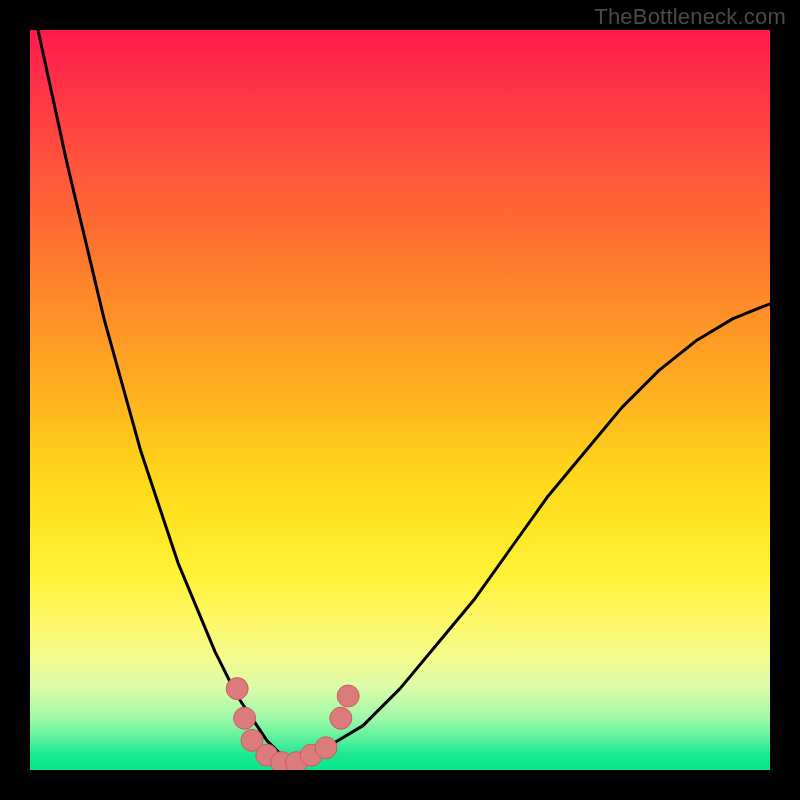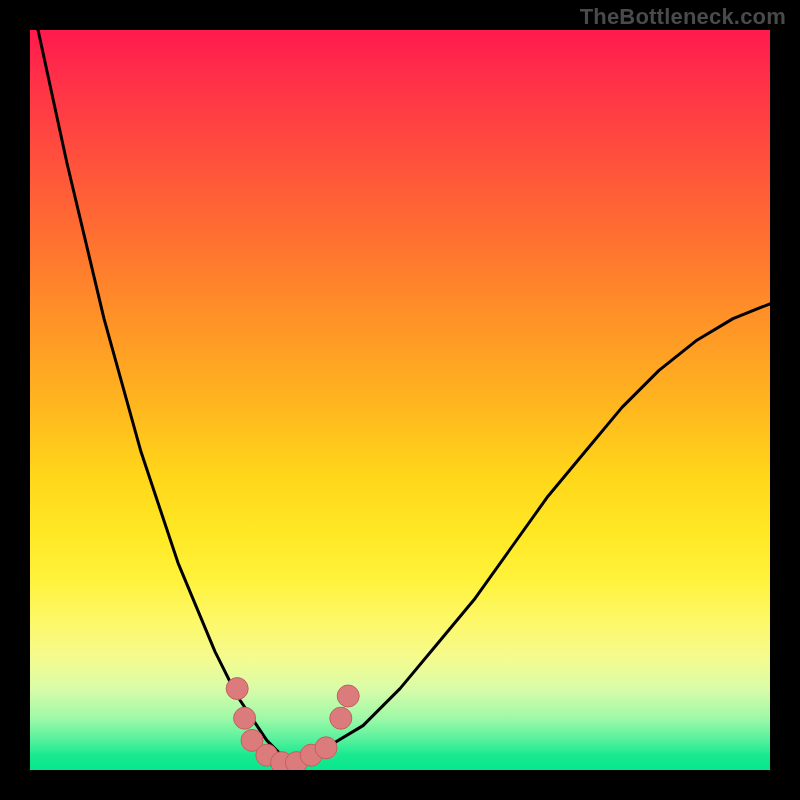--- a/index.html
+++ b/index.html
@@ -16,21 +16,21 @@
     width: 800px;
     height: 800px;
     background: #000;
   }
   .watermark {
     position: absolute;
     top: 4px;
     right: 14px;
     color: #4a4a4a;
     font-size: 22px;
-    font-weight: 700;
+    font-weight: 400;
     letter-spacing: 0.2px;
     z-index: 5;
     user-select: none;
   }
   .plot-area {
     position: absolute;
     left: 30px;
     top: 30px;
     width: 740px;
     height: 740px;

